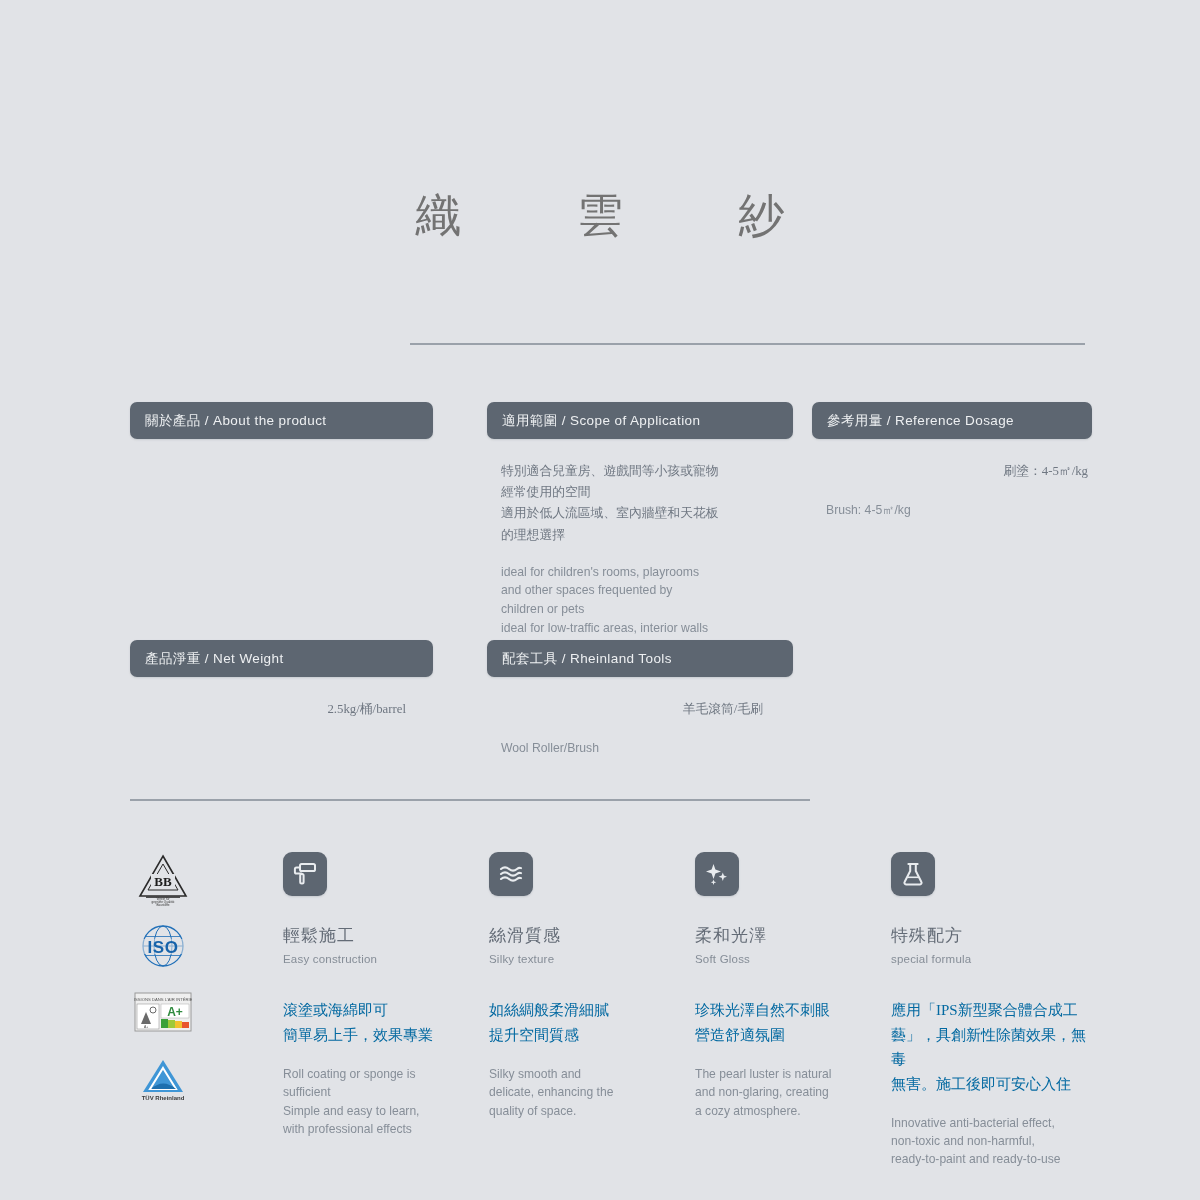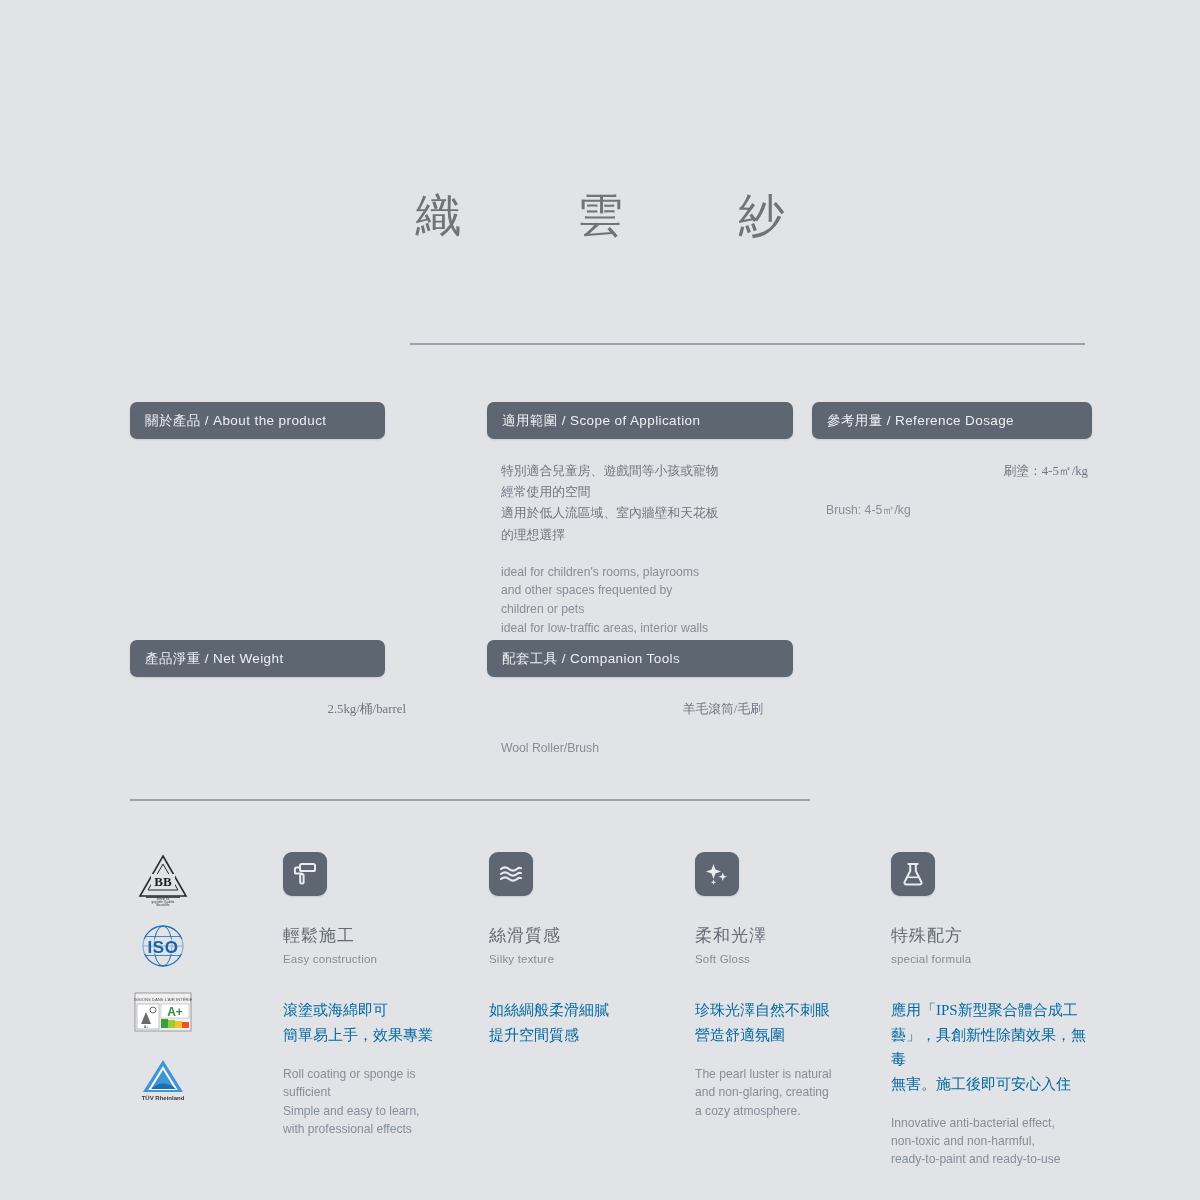--- a/index.html
+++ b/index.html
@@ -81,21 +81,21 @@
     display: flex;
     align-items: center;
     padding: 0 15px;
     box-sizing: border-box;
     color: #eef0f2;
     font-size: 13.5px;
     letter-spacing: 0.4px;
     white-space: nowrap;
     box-shadow: 0 1px 2px rgba(90,98,108,0.18);
   }
-  .sec-header.w-narrow { width: 255px; }
+  .sec-header.w-narrow { width: 303px; }
   .sec-header.w-mid    { width: 306px; }
   .sec-header.w-wide   { width: 280px; }
 
   .sec-body {
     padding: 22px 4px 0 14px;
     font-size: 12.4px;
     line-height: 1.62;
     color: #7b838d;
   }
   .sec-body .zh {
@@ -229,21 +229,21 @@
     </div>
 
     <div class="info-col col-1 row-2">
       <div class="sec-header w-narrow">產品淨重 / Net Weight</div>
       <div class="sec-body">
         <div class="zh solo">2.5kg/桶/barrel</div>
       </div>
     </div>
 
     <div class="info-col col-2 row-2">
-      <div class="sec-header w-mid">配套工具 / Companion Tools</div>
+      <div class="sec-header w-mid">配套工具 / Rheinland Tools</div>
       <div class="sec-body">
         <div class="zh solo">羊毛滾筒/毛刷</div>
         <div class="en tight">Wool Roller/Brush</div>
       </div>
     </div>
 
   </div>
 
   <div class="divider-mid"></div>
 
@@ -327,20 +327,23 @@
         <svg width="26" height="26" viewBox="0 0 26 26">
           <path d="M3 8 q4 -3.4 8 0 t8 0 q2 -1.7 4 -0.9" fill="none" stroke="#e9ecef" stroke-width="2.1" stroke-linecap="round"></path>
           <path d="M3 13 q4 -3.4 8 0 t8 0 q2 -1.7 4 -0.9" fill="none" stroke="#e9ecef" stroke-width="2.1" stroke-linecap="round"></path>
           <path d="M3 18 q4 -3.4 8 0 t8 0 q2 -1.7 4 -0.9" fill="none" stroke="#e9ecef" stroke-width="2.1" stroke-linecap="round"></path>
         </svg>
       </div>
       <div class="feat-title">絲滑質感</div>
       <div class="feat-sub">Silky texture</div>
       <div class="feat-zh">如絲綢般柔滑細膩
 提升空間質感</div>
+      <div class="feat-en">Silky smooth and
+delicate, enhancing the
+quality of space.</div>
     </div>
 
     <div class="feature f3">
       <div class="feat-icon">
         <svg width="26" height="26" viewBox="0 0 26 26">
           <path d="M9.5 3 L11.4 8.6 L17 10.5 L11.4 12.4 L9.5 18 L7.6 12.4 L2 10.5 L7.6 8.6 Z" fill="#e9ecef"></path>
           <path d="M18.8 11.5 L19.9 14.6 L23 15.7 L19.9 16.8 L18.8 19.9 L17.7 16.8 L14.6 15.7 L17.7 14.6 Z" fill="#e9ecef"></path>
           <path d="M9.5 18.5 L10.2 20.5 L12.2 21.2 L10.2 21.9 L9.5 23.9 L8.8 21.9 L6.8 21.2 L8.8 20.5 Z" fill="#e9ecef"></path>
         </svg>
       </div>

